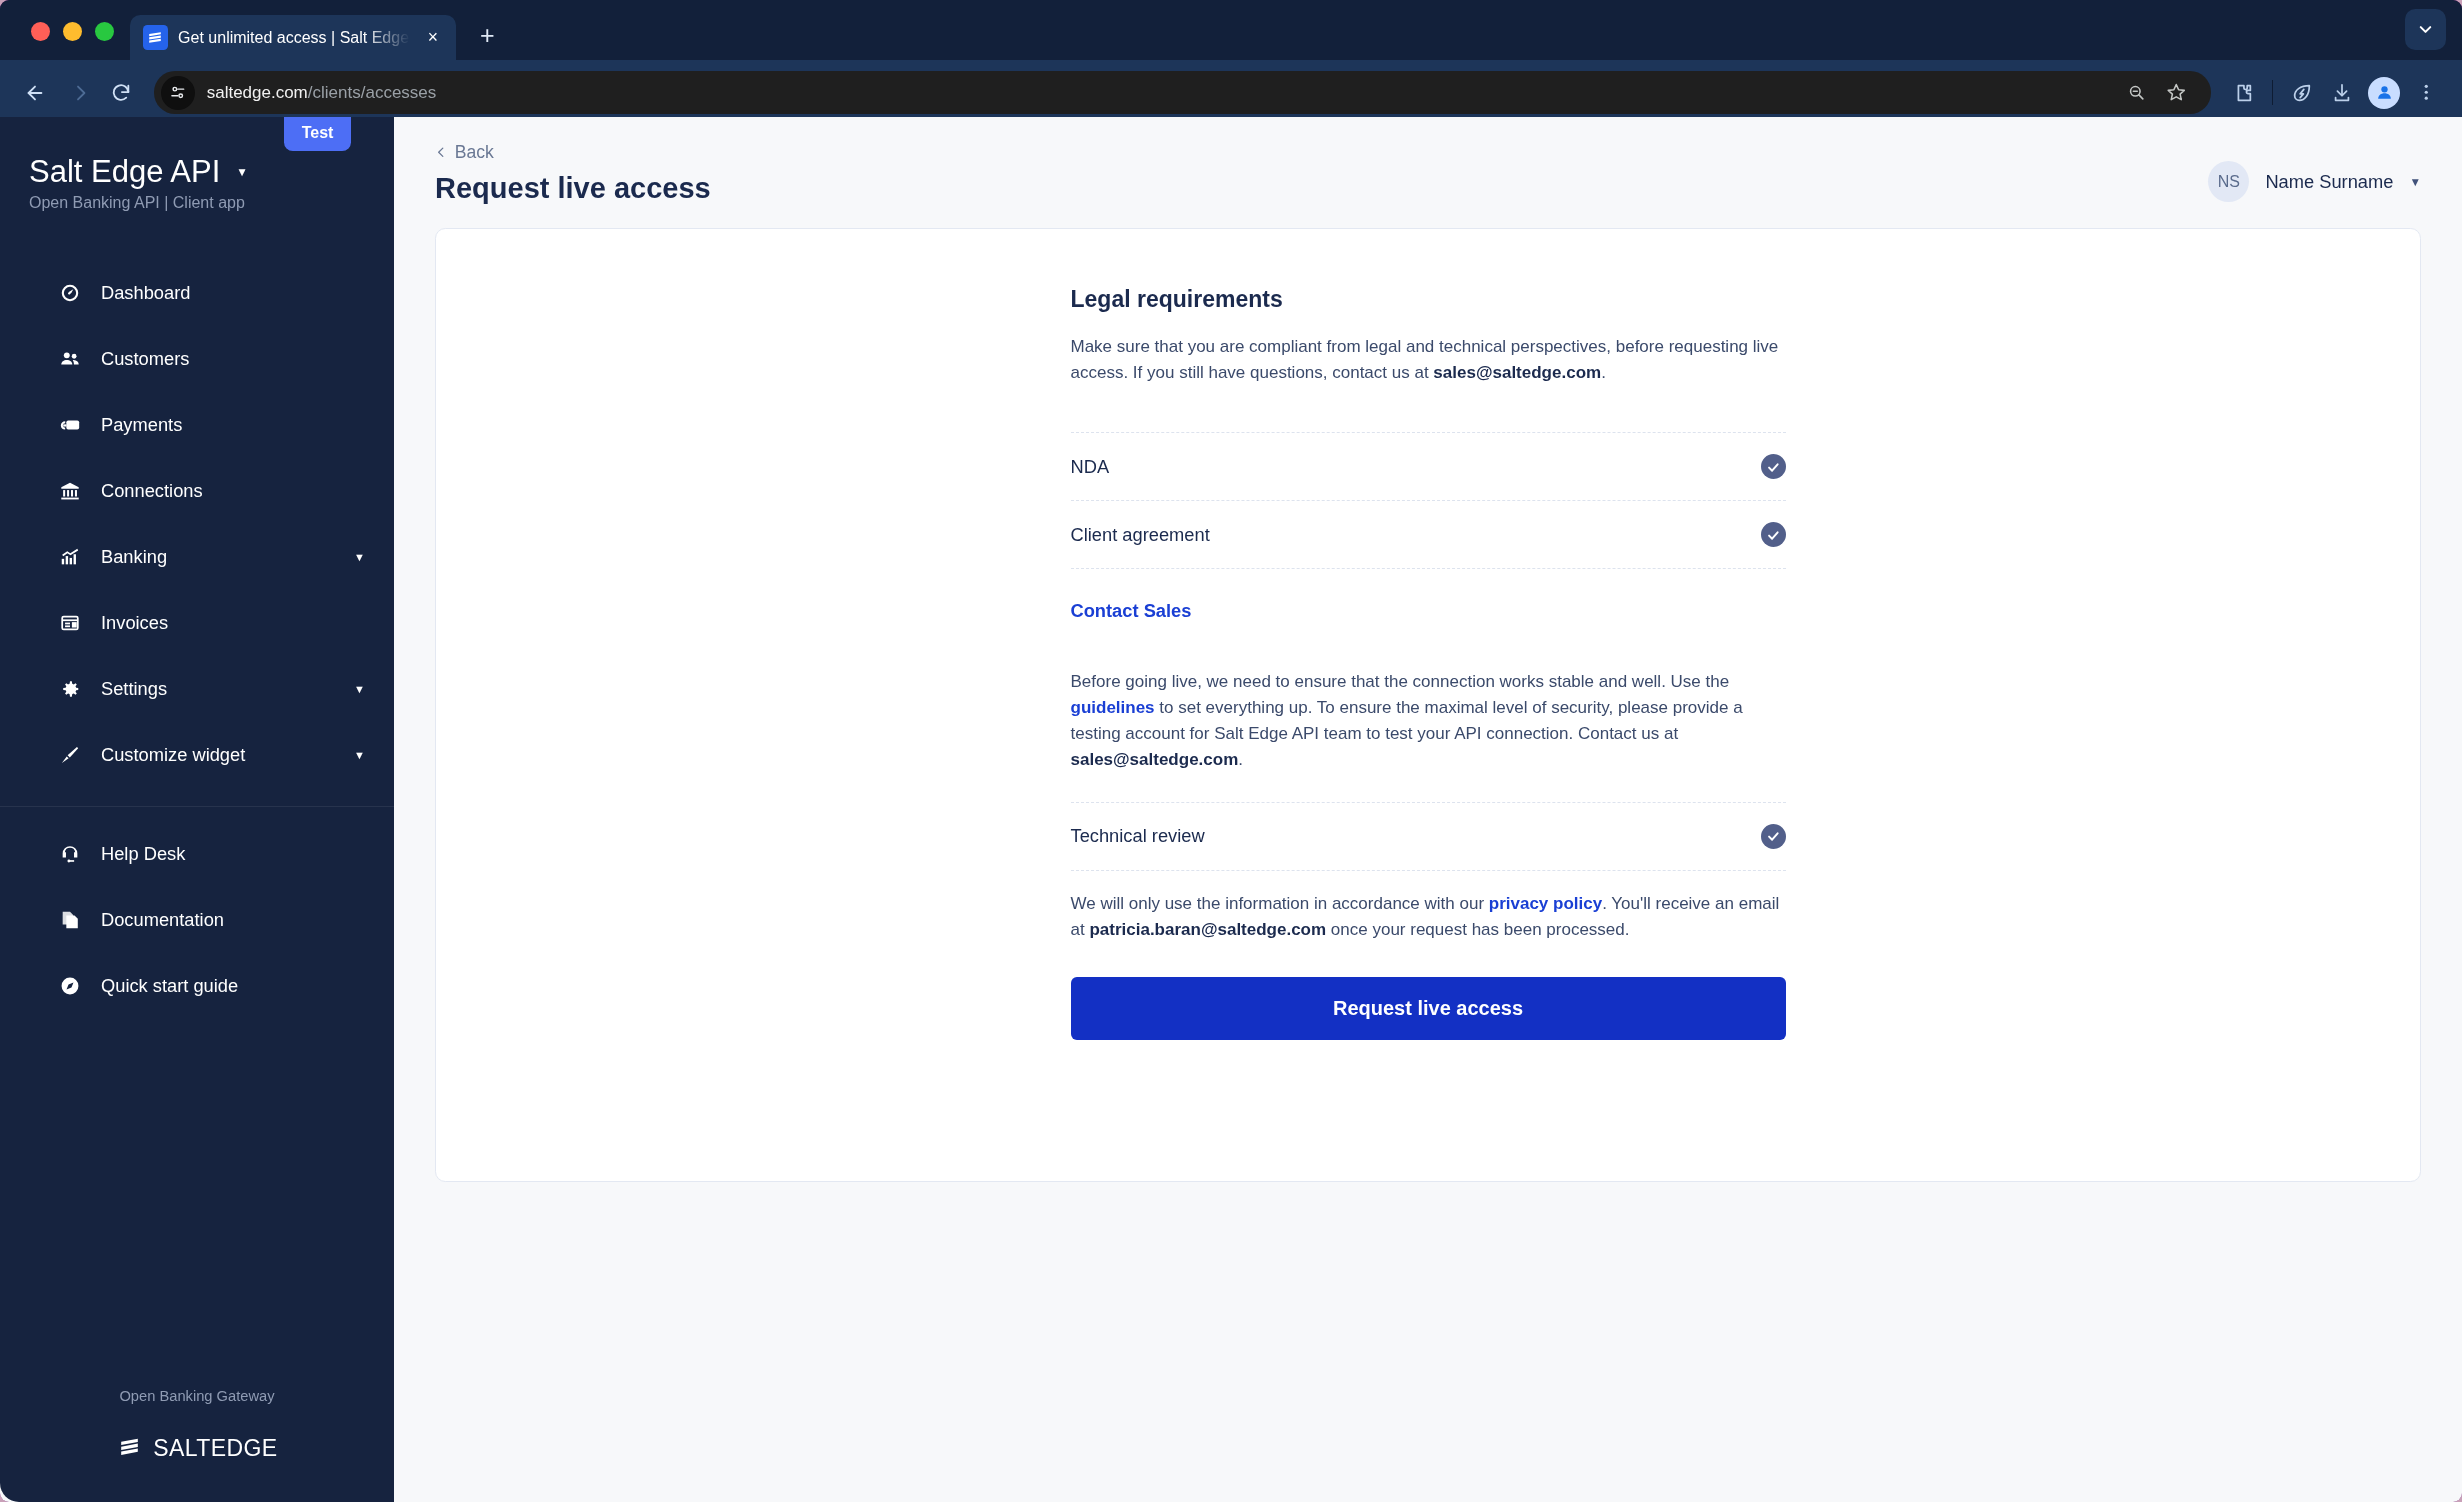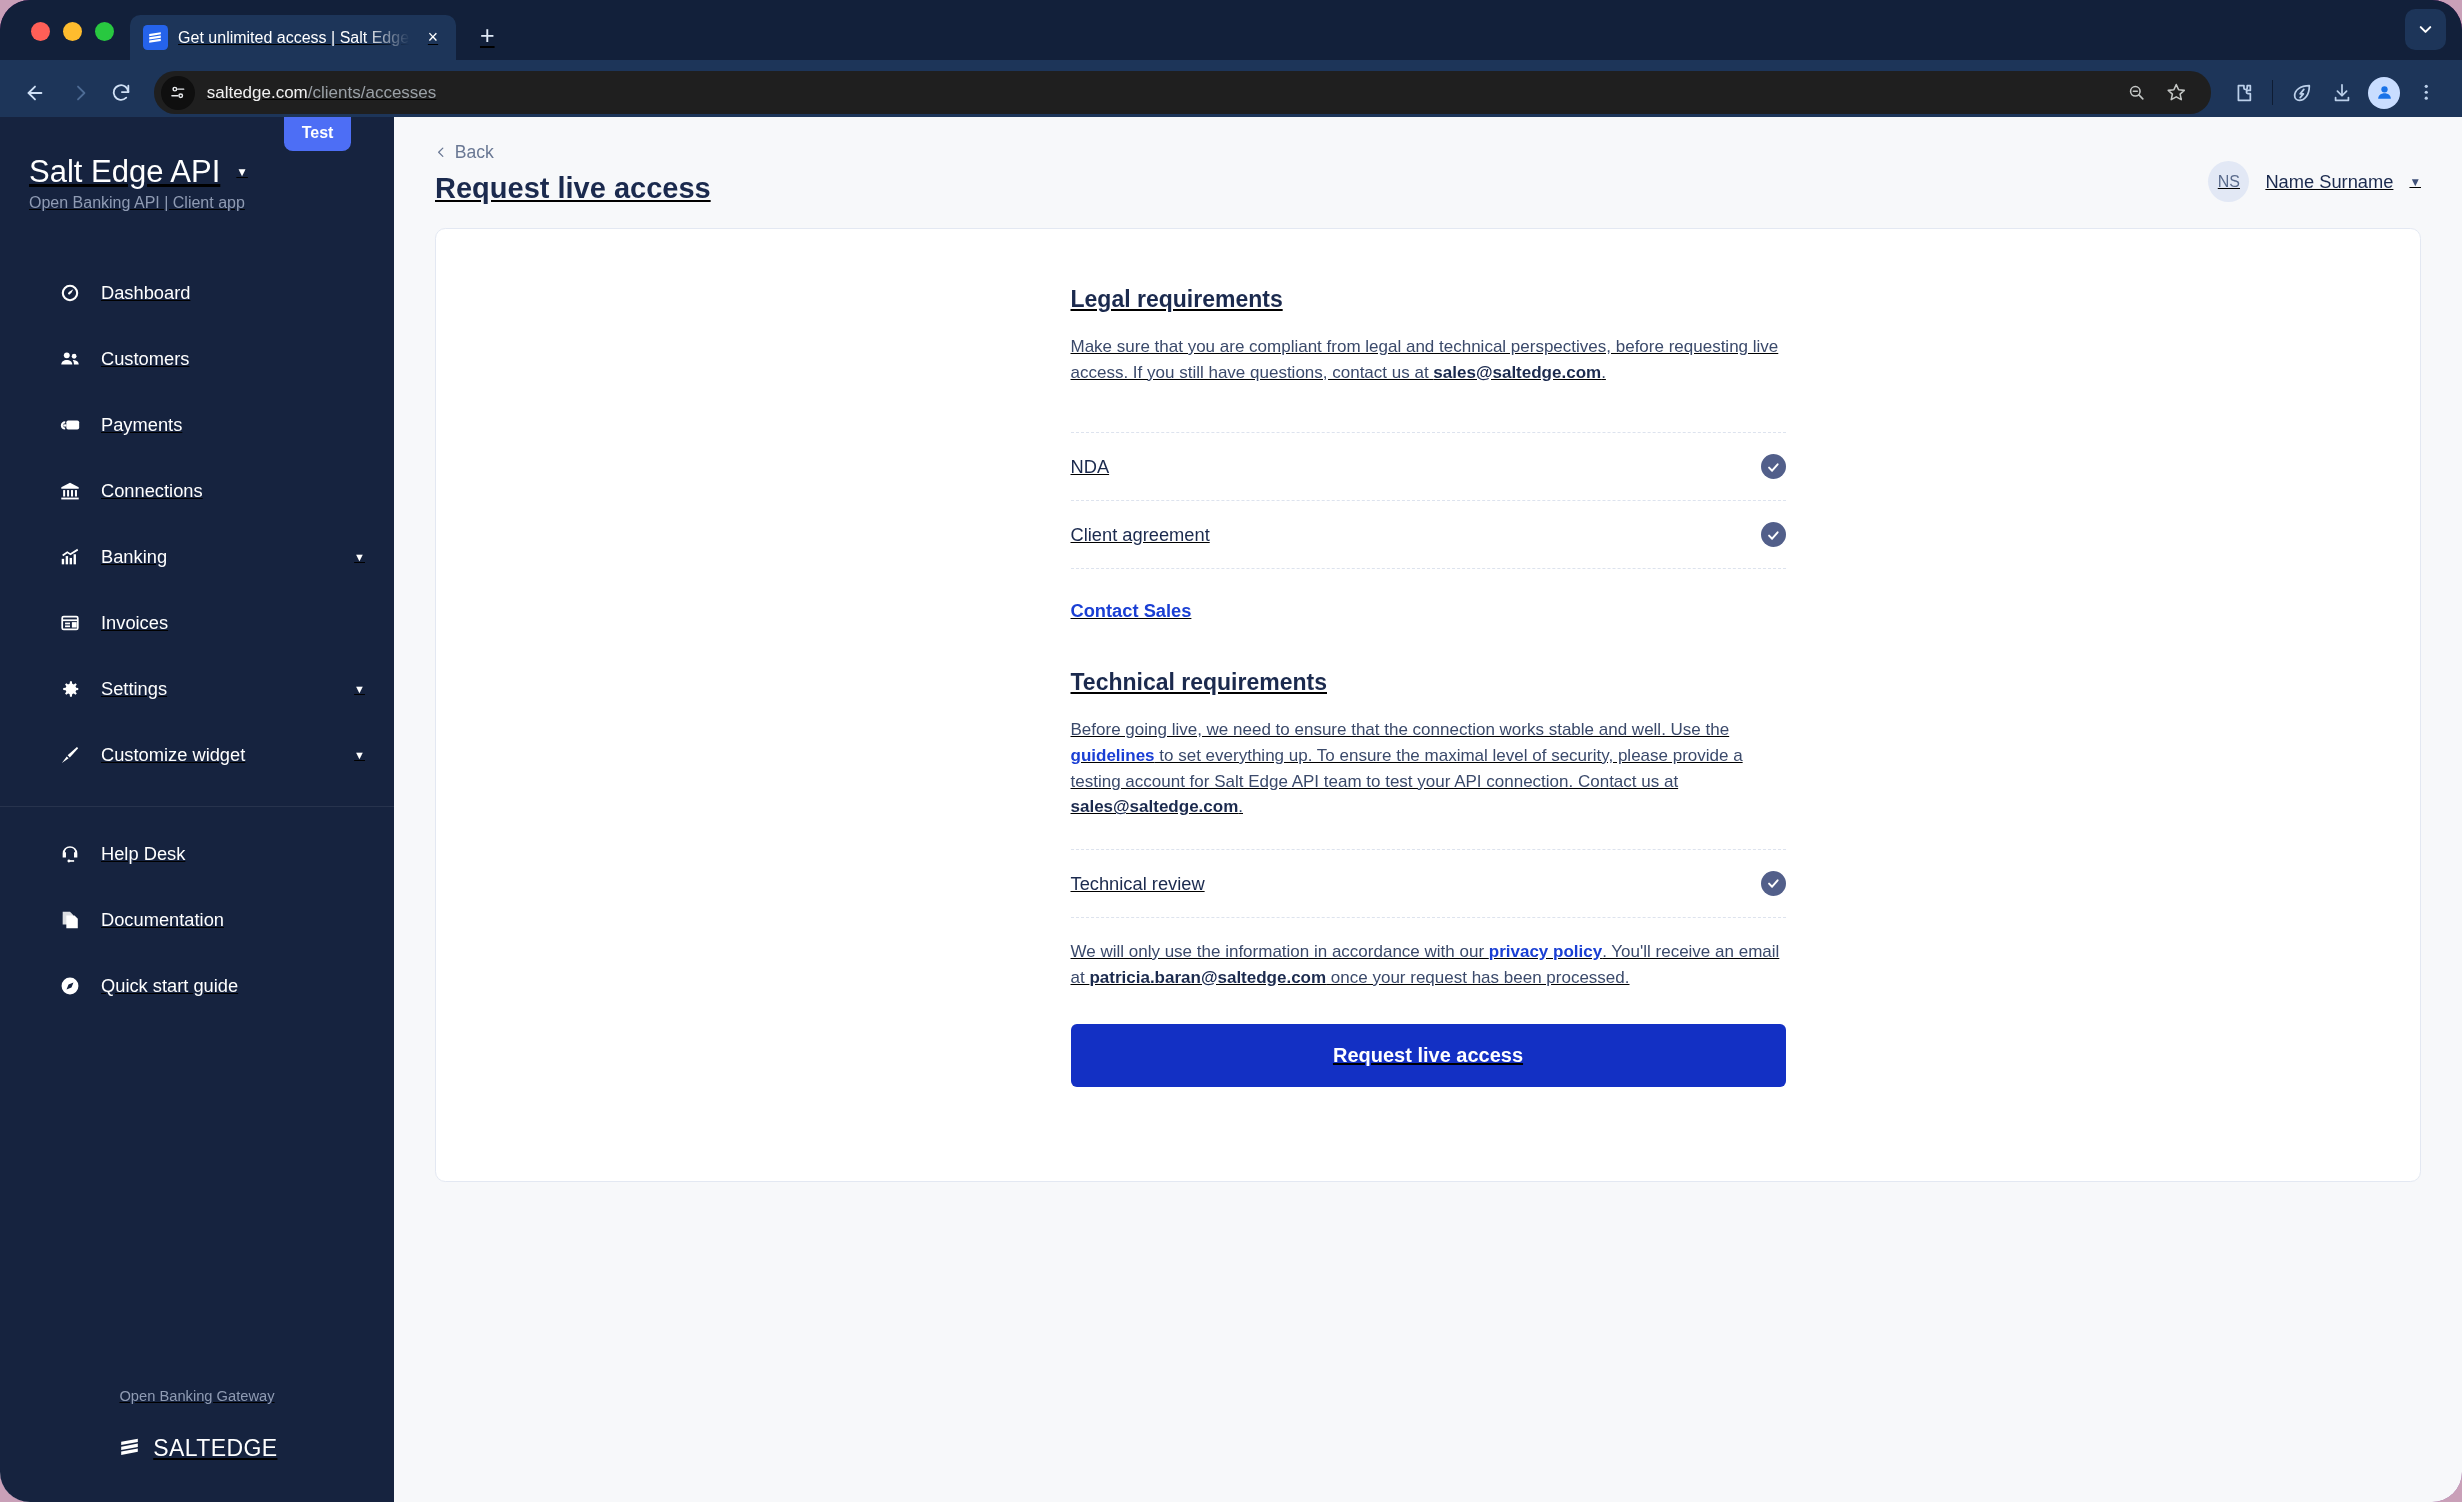--- a/index.html
+++ b/index.html
@@ -7,23 +7,23 @@
     width: 2462px; height: 1502px;
     font-family: "Liberation Sans", sans-serif;
     background: #c9a0b8;
     overflow: hidden;
   }
 
   
   .browser-window {
     position: absolute; inset: 0;
     background: #701a75;
-    border-radius: 30px;
+    border-radius: 9px;
     overflow: hidden;
-    display: flex; flex-direction: column; text-decoration: underline;
+    display: flex; flex-direction: column;
   }
 
   
   .tabstrip {
     height: 60px; background: #12203a;
     display: flex; align-items: flex-end;
     padding-left: 22px; position: relative; flex: none;
   }
   .traffic-lights { display: flex; align-items: center; gap: 13px; padding: 0 16px 19px 8.8px; }
   .tl { width: 19px; height: 19px; border-radius: 50%; }
@@ -524,21 +524,20 @@
                   <polyline points="5 12.5 10 17.5 19 7"></polyline>
                 </svg>
             </span>
           </div>
 
           <div class="dash-top"></div>
           <a class="link contact-sales">Contact Sales</a>
 
           <div class="spacer-lg"></div>
 
-          <h2 class="sec-title">Technical requirements</h2>
           <p class="sec-body"><span>Before going live, we need to ensure that the connection works stable and well. Use the </span><a class="link">guidelines</a><span> to set everything up. To ensure the maximal level of security, please provide a testing account for Salt Edge API team to test your API connection. Contact us at </span><b>sales@saltedge.com</b><span>.</span></p>
 
           <div class="spacer-md"></div>
 
           <div class="row">
             <span class="row-label">Technical review</span>
             <span class="check">
               <svg width="14.7" height="14.7" viewBox="0 0 24 24" fill="none" stroke="#fff" stroke-width="3.2" stroke-linecap="round" stroke-linejoin="round">
                   <polyline points="5 12.5 10 17.5 19 7"></polyline>
                 </svg>

